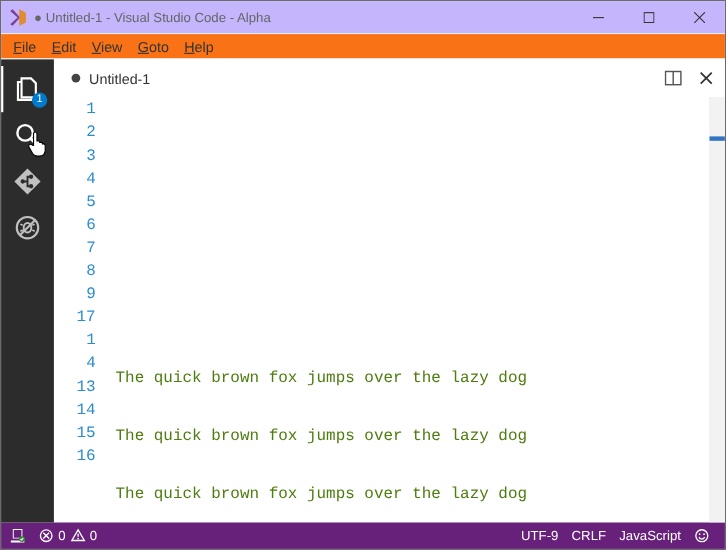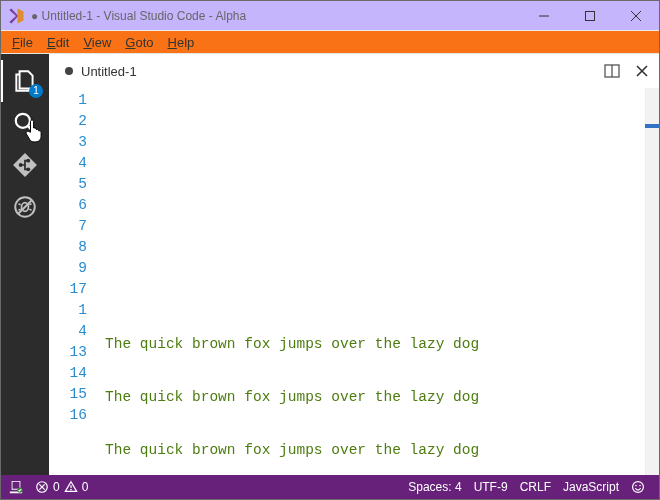--- a/index.html
+++ b/index.html
@@ -205,21 +205,20 @@
         </svg>
       <span>0</span>
       <svg viewBox="0 0 16 16">
           <path fill="none" stroke="#fff" stroke-width="1.4" d="M8 2l6.5 11h-13z"></path>
           <path stroke="#fff" stroke-width="1.4" d="M8 6v3"></path>
           <circle cx="8" cy="11" r="0.9" fill="#fff"></circle>
         </svg>
       <span>0</span>
     </div>
     <span class="spacer"></span>
-    <div class="sb-item">Spaces: 4</div>
     <div class="sb-item">UTF-9</div>
     <div class="sb-item">CRLF</div>
     <div class="sb-item">JavaScript</div>
     <div class="sb-item">
       <svg viewBox="0 0 16 16">
           <circle cx="8" cy="8" r="6.2" fill="none" stroke="#fff" stroke-width="1.4"></circle>
           <circle cx="5.7" cy="6.4" r="0.9" fill="#fff"></circle>
           <circle cx="10.3" cy="6.4" r="0.9" fill="#fff"></circle>
           <path fill="none" stroke="#fff" stroke-width="1.3" d="M5 9.5c.8 1.4 2 2 3 2s2.2-.6 3-2"></path>
         </svg>

